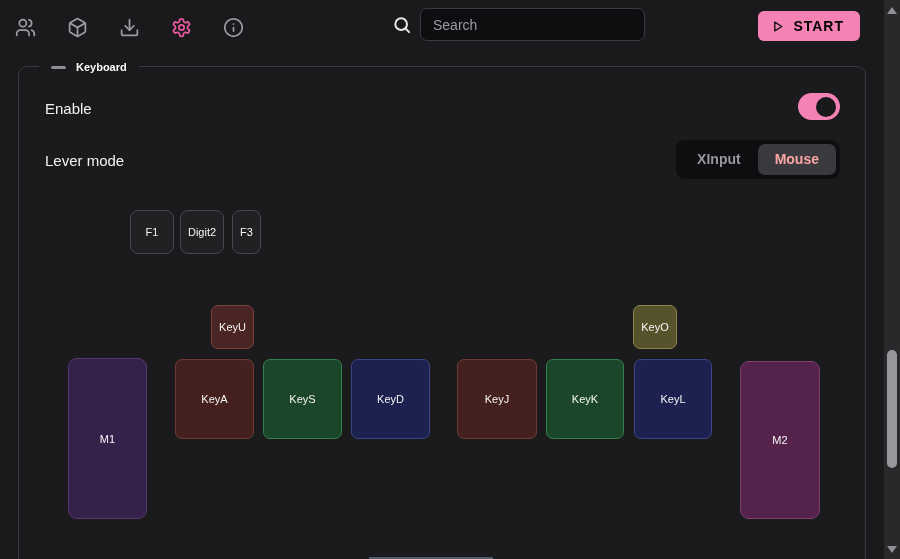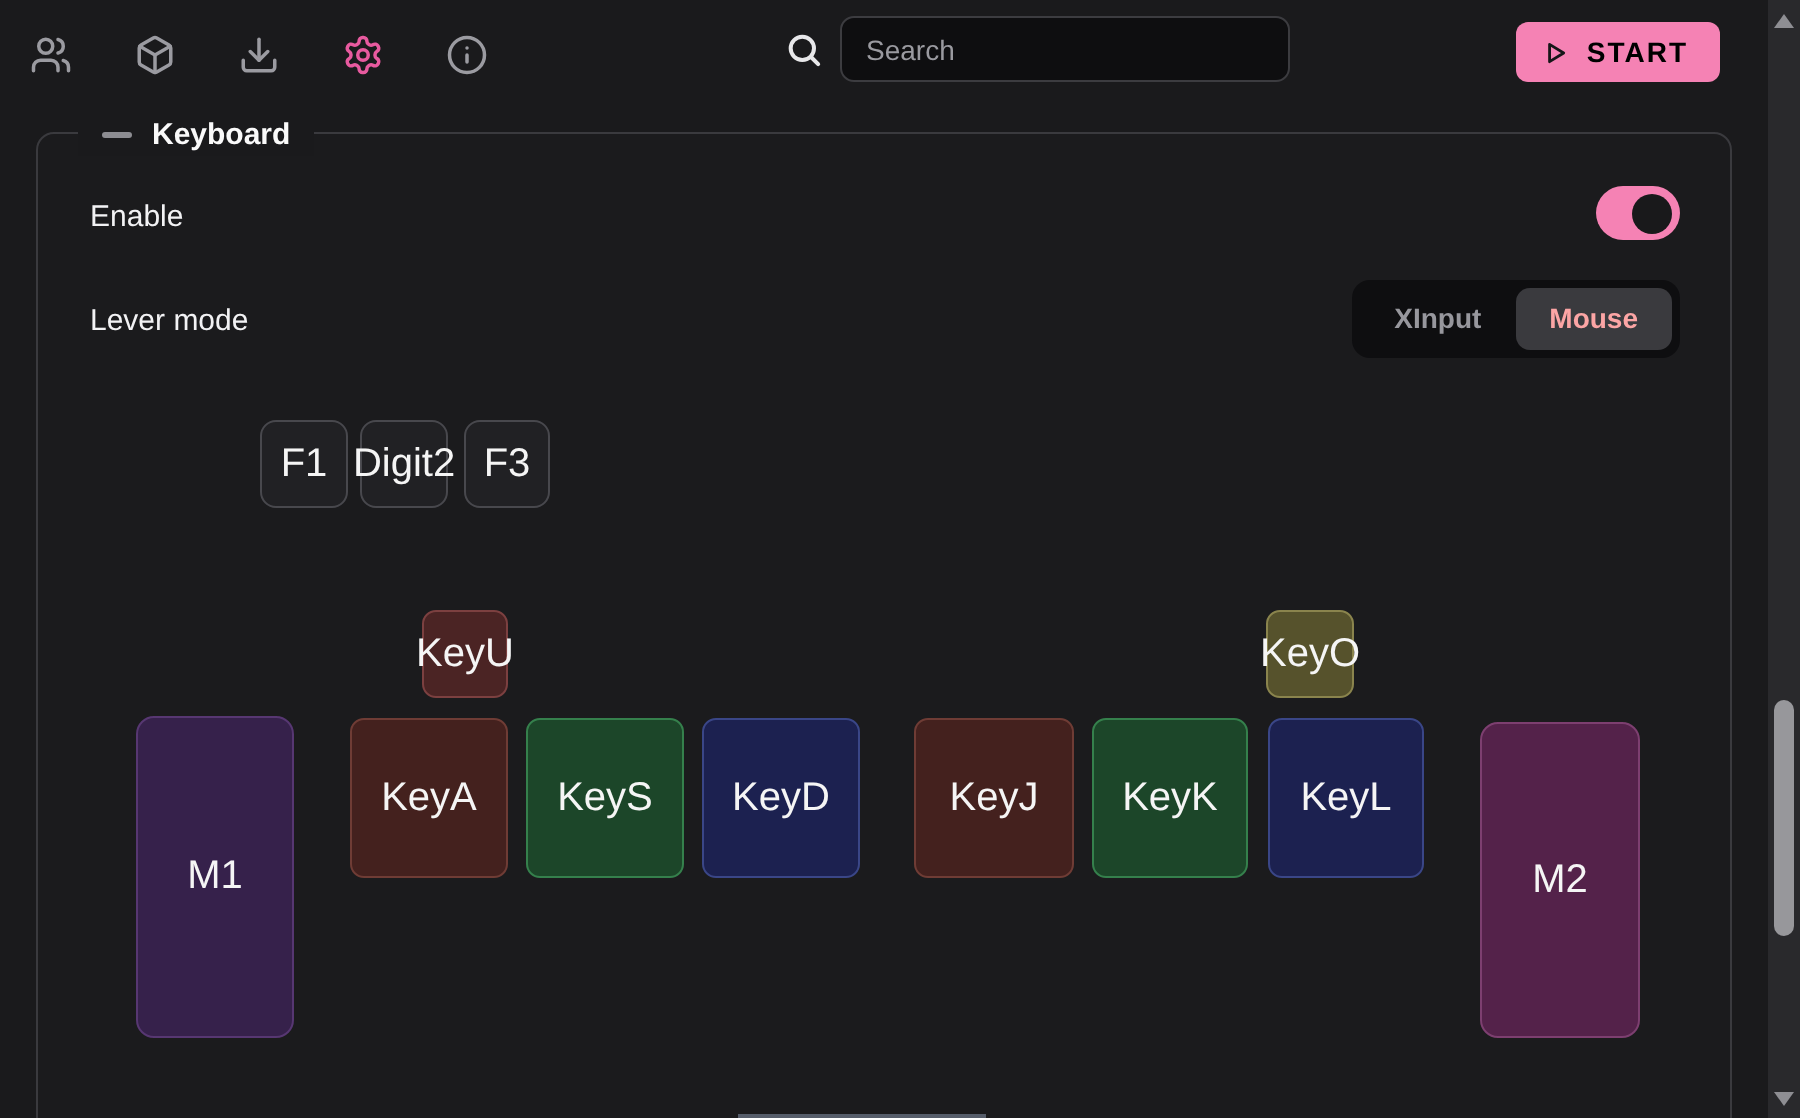--- a/index.html
+++ b/index.html
@@ -34,21 +34,21 @@
   
   .panel {
     position:absolute; left:18px; top:66px; width:848px; height:620px;
     border:1px solid #3a3a3e; border-radius:9px; background:#1b1b1d;
   }
   .legend {
     position:absolute; left:20px; top:-11px; background:var(--page-bg,#1a1a1c);
     padding:0 12px; display:flex; align-items:center; gap:10px; height:22px;
   }
   .dash { width:15px; height:3px; background:#8d8d92; border-radius:2px; cursor:pointer; }
-  .legend-title { font-size:15px; font-weight:700; color:#fafafa; }
+  .legend-title { font-size:11px; font-weight:700; color:#fafafa; }
   .row-label { position:absolute; left:26px; font-size:15px; color:#f2f2f4; }
   
   .toggle {
     position:absolute; right:25px; top:26px; width:42px; height:27px; border-radius:14px;
     background:var(--accent-pink,#f582b4); cursor:pointer;
   }
   .toggle .knob {
     position:absolute; right:4px; top:3.5px; width:20px; height:20px; border-radius:50%;
     background:#19191b;
   }
@@ -57,21 +57,21 @@
     position:absolute; right:25px; top:73px; height:39px; background:#0e0e10;
     border-radius:9px; display:flex; align-items:center; padding:0 4px; cursor:pointer;
   }
   .segment { height:31px; line-height:31px; padding:0 17px; font-size:14px; font-weight:700;
              color:#97979d; border-radius:7px; cursor:pointer; }
   .segment.selected { background:#3a3a3e; color:#fca5a5; }
   
   #key-area { position:absolute; inset:0; }
   .key {
     position:absolute; border:1px solid; display:flex; align-items:center; justify-content:center;
-    font-size:20px; color:#f5f5f5; cursor:pointer;
+    font-size:11px; color:#f5f5f5; cursor:pointer;
   }
   .key.partial { border:none; border-top:2px solid #565d6a; background:#1f2126; }
   
   .scrollbar { position:absolute; right:0; top:0; width:16px; height:559px; background:#29292c; }
   .scroll-btn { position:absolute; left:0; width:16px; height:16px; display:flex;
                 align-items:center; justify-content:center; cursor:pointer; background:none; border:none; }
   .scroll-btn.up { top:2px; } .scroll-btn.down { bottom:2px; }
   .tri-up { width:0; height:0; border-left:5px solid transparent; border-right:5px solid transparent;
             border-bottom:7px solid #8e8e93; }
   .tri-down { width:0; height:0; border-left:5px solid transparent; border-right:5px solid transparent;
@@ -150,21 +150,21 @@
 
   <span class="row-label" style="top:85px;">Lever mode</span>
   <div class="segmented">
     <span class="segment">XInput</span>
     <span class="segment selected">Mouse</span>
   </div>
 
   <div id="key-area">
       <div class="key" style="left: 111px; top: 143px; width: 44px; height: 44px; background: rgb(33, 33, 36); border-color: rgb(72, 72, 77); border-radius: 8px;">F1</div>
       <div class="key" style="left: 161px; top: 143px; width: 44px; height: 44px; background: rgb(33, 33, 36); border-color: rgb(72, 72, 77); border-radius: 8px;">Digit2</div>
-      <div class="key" style="left: 213px; top: 143px; width: 43px; height: 44px; background: rgb(33, 33, 36); border-color: rgb(72, 72, 77); border-radius: 8px;">F3</div>
+      <div class="key" style="left: 213px; top: 143px; width: 29px; height: 44px; background: rgb(33, 33, 36); border-color: rgb(72, 72, 77); border-radius: 8px;">F3</div>
       <div class="key" style="left: 192px; top: 238px; width: 43px; height: 44px; background: rgb(75, 36, 36); border-color: rgb(124, 64, 64); border-radius: 7px;">KeyU</div>
       <div class="key" style="left: 614px; top: 238px; width: 44px; height: 44px; background: rgb(86, 82, 44); border-color: rgb(138, 132, 77); border-radius: 7px; text-align: right;">KeyO</div>
       <div class="key" style="left: 49px; top: 291px; width: 79px; height: 161px; background: rgb(54, 33, 75); border-color: rgb(87, 55, 114); border-radius: 9px;">M1</div>
       <div class="key" style="left: 156px; top: 292px; width: 79px; height: 80px; background: rgb(68, 33, 30); border-color: rgb(111, 60, 53); border-radius: 7px;">KeyA</div>
       <div class="key" style="left: 244px; top: 292px; width: 79px; height: 80px; background: rgb(28, 70, 41); border-color: rgb(53, 128, 76); border-radius: 7px;">KeyS</div>
       <div class="key" style="left: 332px; top: 292px; width: 79px; height: 80px; background: rgb(28, 33, 80); border-color: rgb(58, 70, 135); border-radius: 7px;">KeyD</div>
       <div class="key" style="left: 438px; top: 292px; width: 80px; height: 80px; background: rgb(68, 33, 30); border-color: rgb(111, 60, 53); border-radius: 7px;">KeyJ</div>
       <div class="key" style="left: 615px; top: 292px; width: 78px; height: 80px; background: rgb(28, 33, 80); border-color: rgb(58, 70, 135); border-radius: 7px;">KeyL</div>
       <div class="key" style="left: 527px; top: 292px; width: 78px; height: 80px; background: rgb(28, 70, 41); border-color: rgb(53, 128, 76); border-radius: 7px;">KeyK</div>
       <div class="key" style="left: 721px; top: 294px; width: 80px; height: 158px; background: rgb(84, 34, 74); border-color: rgb(125, 63, 112); border-radius: 9px;">M2</div>

